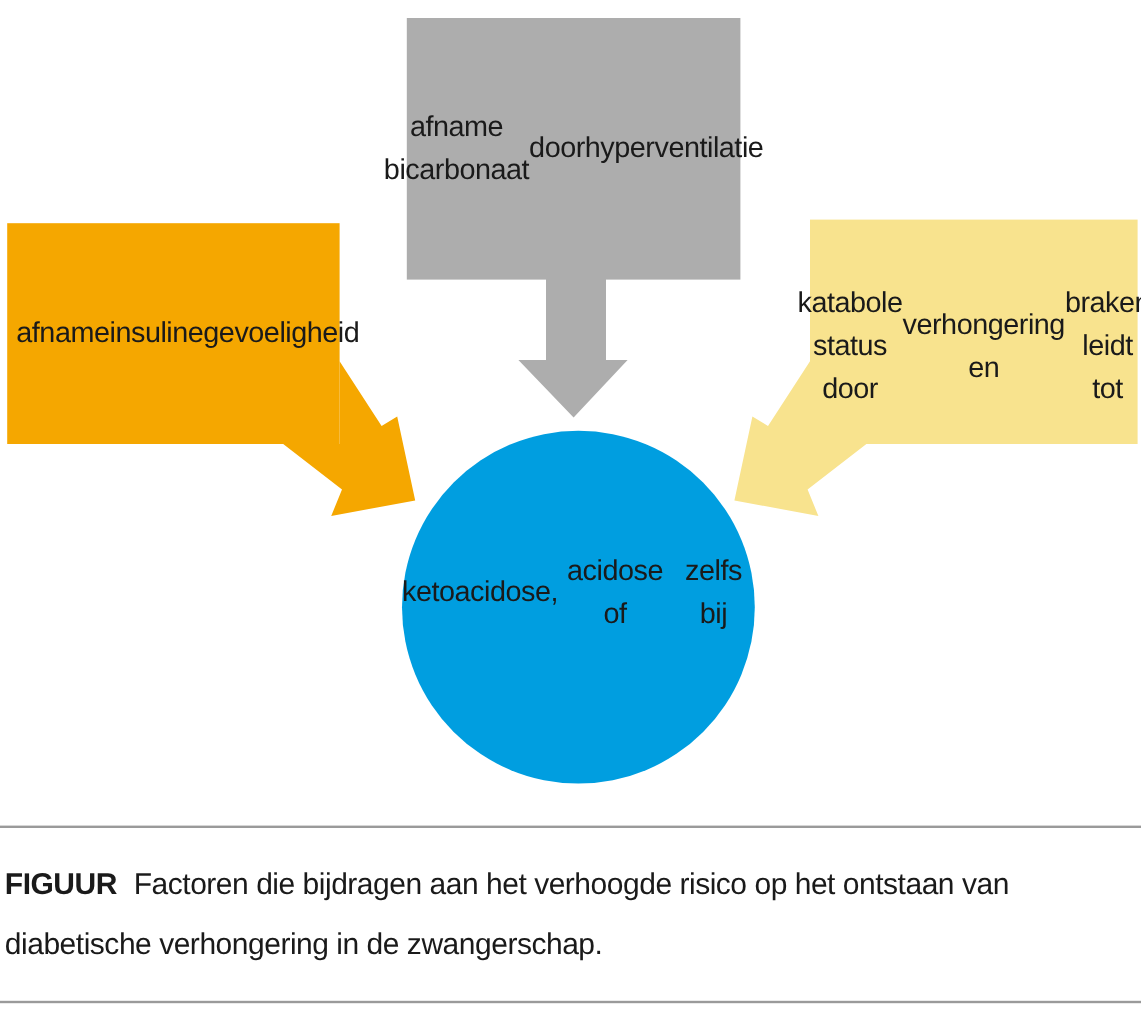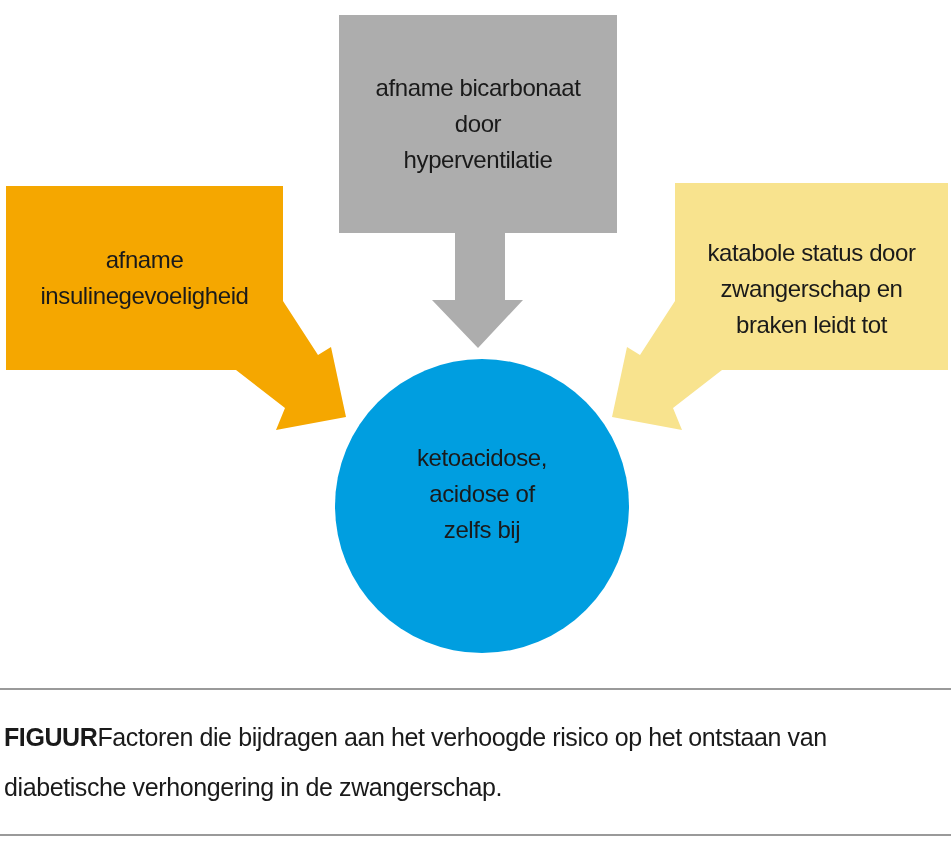--- a/index.html
+++ b/index.html
@@ -17,32 +17,32 @@
     overflow: hidden;
   }
   #shapes {
     position: absolute;
     left: 0;
     top: 0;
   }
   .node-text {
     position: absolute;
     display: flex;
-    flex-direction: column;
+    flex-direction: row;
     justify-content: center;
     align-items: center;
     text-align: center;
     font-size: 24px;
     line-height: 36px;
     letter-spacing: -0.4px;
     font-weight: 400;
     color: #1a1a1a;
     z-index: 2;
   }
-  .node-text.left-node   { left: 6px;   top: 186px; width: 277px; height: 184px; }
+  .node-text.left-node   { left: 6px;   top: 186px; width: 277px; height: 184px; padding-left: 12px; }
   .node-text.top-node    { left: 339px; top: 15px;  width: 278px; height: 218px; }
   .node-text.right-node  { left: 675px; top: 183px; width: 273px; height: 212px; }
   .node-text.center-node { left: 335px; top: 359px; width: 294px; height: 294px; padding-bottom: 24px; box-sizing: border-box; }
   .rule {
     position: absolute;
     left: 0;
     width: 951px;
     height: 2px;
     border: none;
     margin: 0;
@@ -59,21 +59,21 @@
     letter-spacing: -0.4px;
     color: #1a1a1a;
     z-index: 2;
   }
   .caption .cap-line {
     margin: 0;
     white-space: nowrap;
   }
   .caption .cap-prefix {
     font-weight: 700;
-    margin-right: 0;
+    margin-right: 14px;
   }
 </style>
 </head>
 <body>
 
 <div id="stage">
 
   <svg id="shapes" width="951" height="690" viewBox="0 0 951 690">
 
     <rect x="6" y="186" width="277" height="184" fill="#F5A700"></rect>
@@ -94,21 +94,21 @@
   </div>
 
   <div class="node-text top-node">
     <div>afname bicarbonaat</div>
     <div>door</div>
     <div>hyperventilatie</div>
   </div>
 
   <div class="node-text right-node">
     <div>katabole status door</div>
-    <div>zwangerschap en</div>
+    <div>verhongering en</div>
     <div>braken leidt tot</div>
   </div>
 
   <div class="node-text center-node">
     <div>ketoacidose,</div>
     <div>acidose of</div>
     <div>zelfs bij</div>
   </div>
 
   <hr class="rule rule-top" style="background: rgb(154, 154, 154);">

